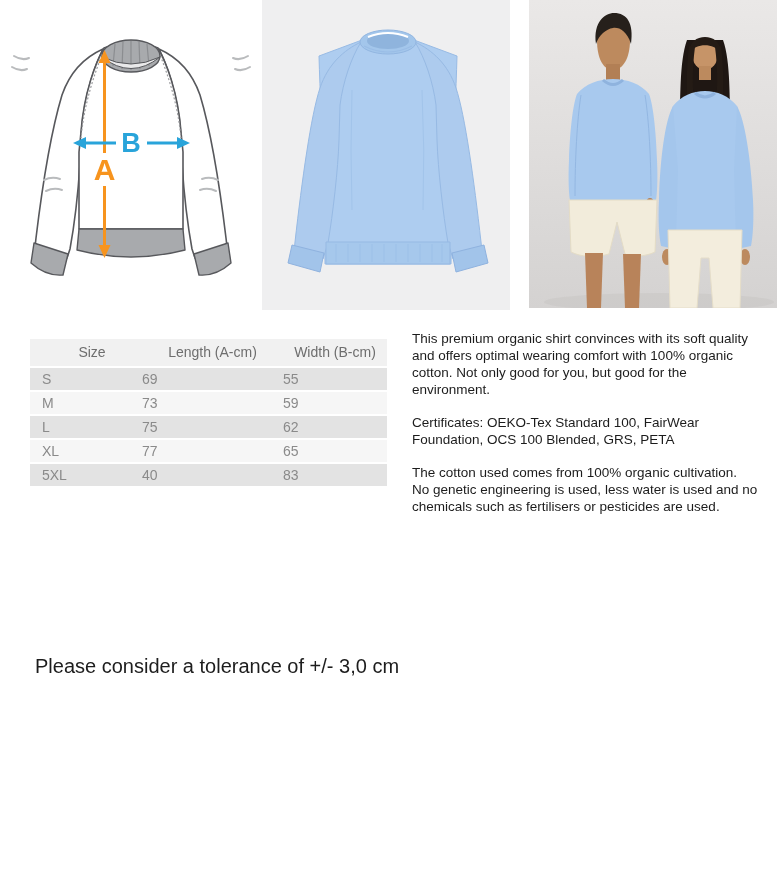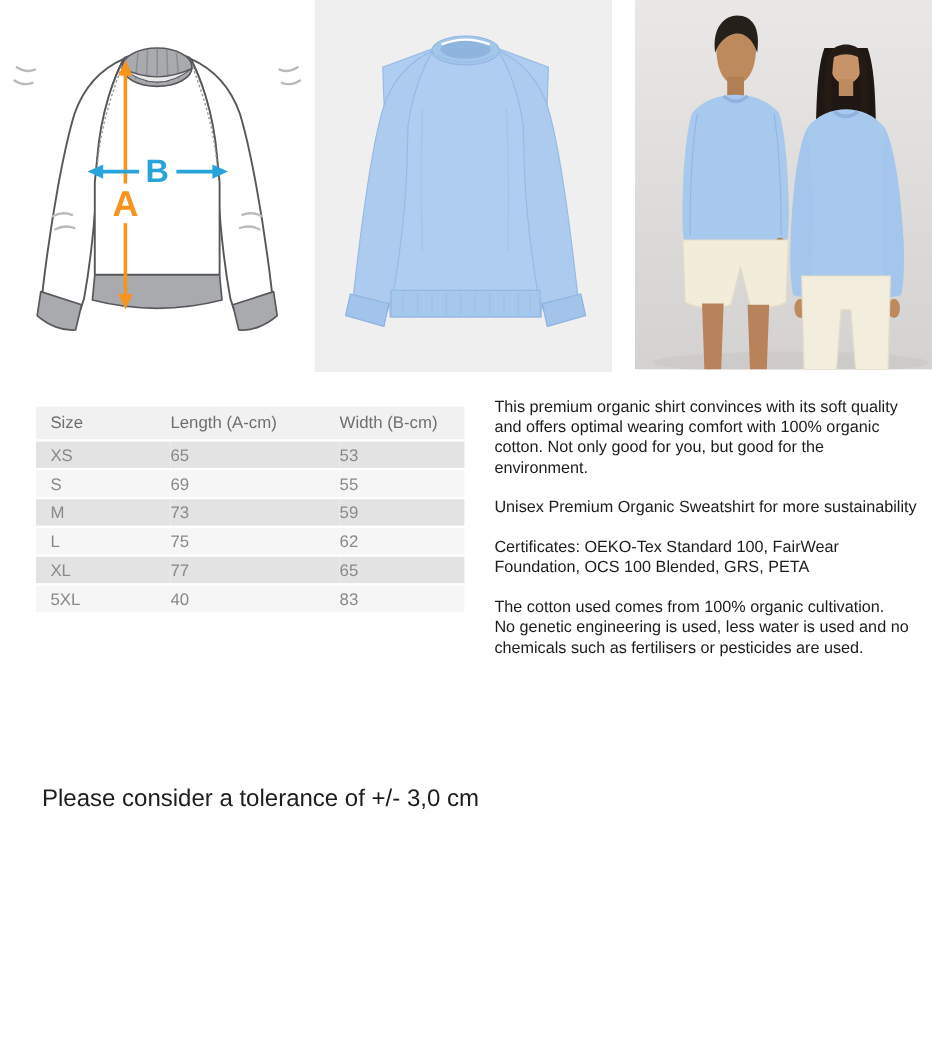--- a/index.html
+++ b/index.html
@@ -18,21 +18,21 @@
   .seam   { fill: none; stroke: #9a9b9e; stroke-width: 1.2; stroke-dasharray: 2,2; }
   .crease { fill: none; stroke: #b9bbbd; stroke-width: 2; stroke-linecap: round; }
   .rib    { stroke: #8b8d90; stroke-width: 1.2; }
   .arrow-a { stroke: #f7941e; stroke-width: 3; }
   .arrow-b { stroke: #29a4da; stroke-width: 3; }
   .svg-label { font-family: "Liberation Sans", sans-serif; font-weight: bold; }
 
   
   .size-table { position: absolute; left: 30px; top: 337px; width: 357px;
     border-collapse: separate; border-spacing: 0 2px; table-layout: fixed; font-size: 14px; }
-  .size-table th { background: #f1f1f1; color: #6e6e6e; font-weight: 400; text-align: left;
+  .size-table th { background: #f1f1f1; color: #6e6e6e; font-weight: 400; text-align: center;
     height: 27px; line-height: 27px; padding: 0; }
   .size-table td { color: #8a8a8a; height: 22px; line-height: 22px; padding: 0; }
   .size-table th:first-child, .size-table td:first-child { padding-left: 12px; }
   .size-table tbody tr:nth-child(odd) td  { background: #e3e3e3; }
   .size-table tbody tr:nth-child(even) td { background: #f6f6f6; }
 
   .tolerance { position: absolute; left: 35px; top: 655px; font-size: 20px; color: #1d1d1d; }
 
   .description { position: absolute; left: 412px; top: 330px; width: 352px;
     font-size: 13.5px; line-height: 17px; color: #1c1c1c; }
@@ -181,25 +181,20 @@
       </colgroup>
     <thead>
       <tr>
         <th>Size</th>
         <th>Length (A-cm)</th>
         <th>Width (B-cm)</th>
       </tr>
     </thead>
     <tbody>
         <tr>
-          <td>XS</td>
-          <td>65</td>
-          <td>53</td>
-        </tr>
-        <tr>
           <td>S</td>
           <td>69</td>
           <td>55</td>
         </tr>
         <tr>
           <td>M</td>
           <td>73</td>
           <td>59</td>
         </tr>
         <tr>
@@ -217,19 +212,18 @@
           <td>40</td>
           <td>83</td>
         </tr>
       </tbody>
   </table>
 
   <div class="tolerance">Please consider a tolerance of +/- 3,0 cm</div>
 
   <div class="description">
       <p>This premium organic shirt convinces with its soft quality and offers optimal wearing comfort with 100% organic cotton. Not only good for you, but good for the environment.</p>
-      <p>Unisex Premium Organic Sweatshirt for more sustainability</p>
       <p>Certificates: OEKO-Tex Standard 100, FairWear Foundation, OCS 100 Blended, GRS, PETA</p>
       <p>The cotton used comes from 100% organic cultivation.
 No genetic engineering is used, less water is used and no chemicals such as fertilisers or pesticides are used.</p>
     </div>
 
 </div>
 
 </body></html>

